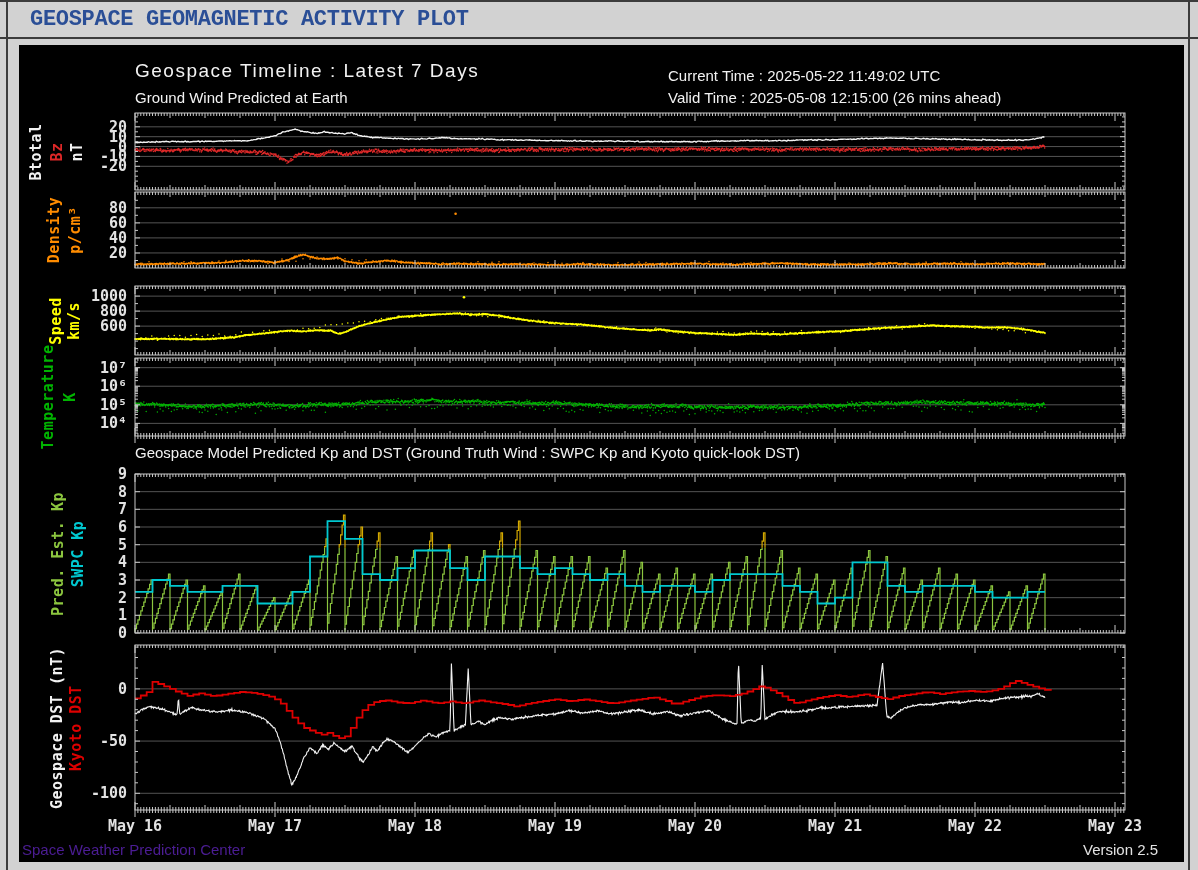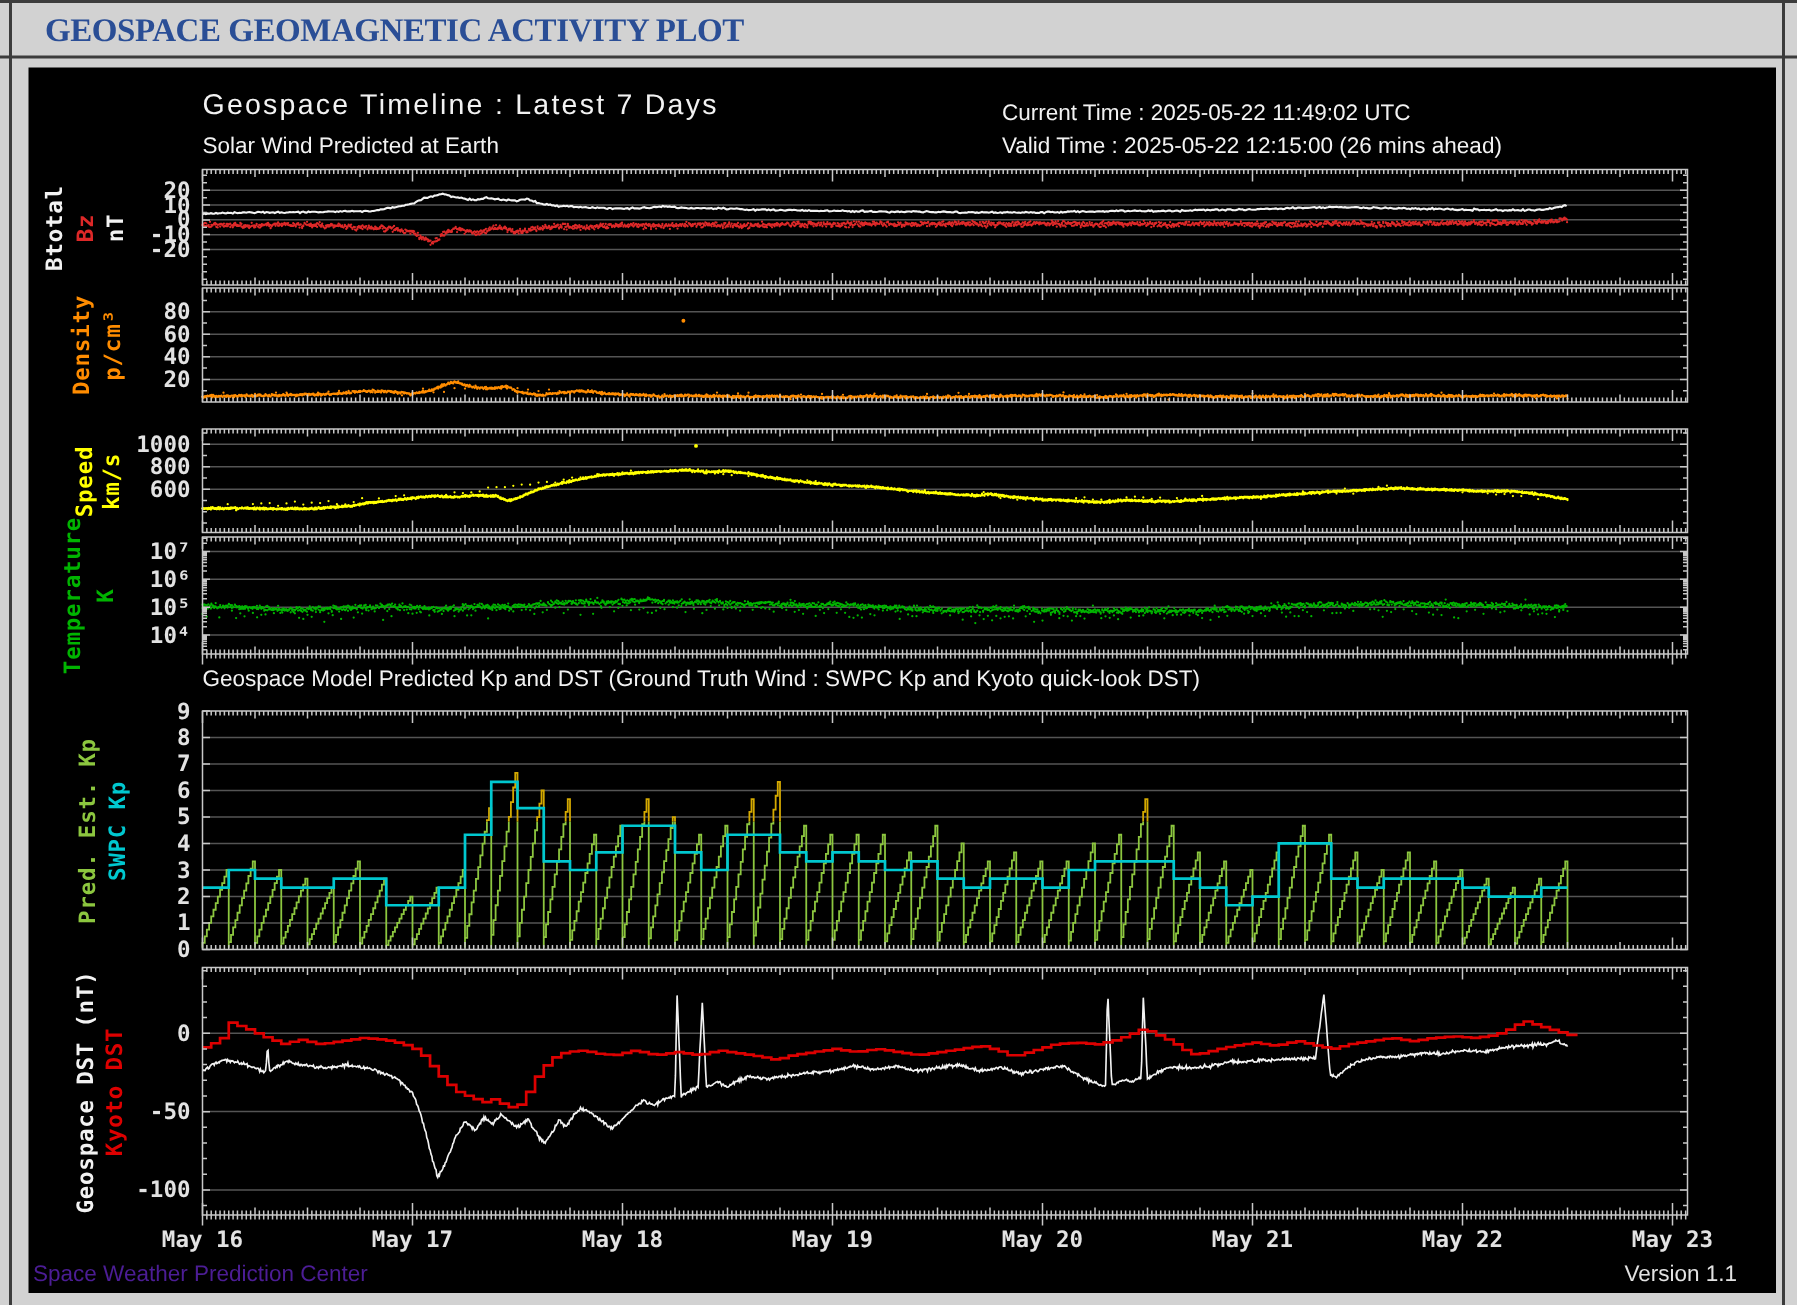--- a/index.html
+++ b/index.html
@@ -1,21 +1,21 @@
 <!DOCTYPE html>
 <html><head>
 <meta charset="utf-8">
 <style>
   html,body{margin:0;padding:0}
   body{width:1198px;height:870px;background:#d2d2d2;position:relative;overflow:hidden;
        font-family:"DejaVu Sans Mono",monospace}
   .frame-top{position:absolute;left:0;top:0;width:1198px;height:2px;background:#3c3c3c}
   .frame-left{position:absolute;left:6px;top:0;width:2px;height:870px;background:#3c3c3c}
   .frame-right{position:absolute;left:1188px;top:0;width:2px;height:870px;background:#3c3c3c}
-  .header{position:absolute;left:30px;top:7px;font-family:Liberation Serif, serif;
+  .header{position:absolute;left:30px;top:7px;font-family:Liberation Mono, monospace;
           font-weight:bold;font-size:22px;color:#2a4e96;letter-spacing:-0.3px}
   .header-rule{position:absolute;left:0;top:37px;width:1198px;height:2px;background:#3c3c3c}
   .plot-box{position:absolute;left:19px;top:45px;width:1165px;height:817px;background:#000}
   svg{position:absolute;left:0;top:0}
   .txt{position:absolute;color:#f2f2f2;white-space:pre;font-family:Liberation Sans, sans-serif}
   .title{left:135px;top:60px;font-size:19px;letter-spacing:1.5px}
   .cur{left:668px;top:67px;font-size:15px}
   .sub1{left:135px;top:89px;font-size:15px}
   .valid{left:668px;top:89px;font-size:15px}
   .sub2{left:135px;top:444px;font-size:15px}
@@ -136,25 +136,25 @@
       <text x="275" y="831" text-anchor="middle" fill="#e2e2e2" font-family="DejaVu Sans Mono, monospace" font-size="15" font-weight="bold">May 17</text>
       <text x="415" y="831" text-anchor="middle" fill="#e2e2e2" font-family="DejaVu Sans Mono, monospace" font-size="15" font-weight="bold">May 18</text>
       <text x="555" y="831" text-anchor="middle" fill="#e2e2e2" font-family="DejaVu Sans Mono, monospace" font-size="15" font-weight="bold">May 19</text>
       <text x="695" y="831" text-anchor="middle" fill="#e2e2e2" font-family="DejaVu Sans Mono, monospace" font-size="15" font-weight="bold">May 20</text>
       <text x="835" y="831" text-anchor="middle" fill="#e2e2e2" font-family="DejaVu Sans Mono, monospace" font-size="15" font-weight="bold">May 21</text>
       <text x="975" y="831" text-anchor="middle" fill="#e2e2e2" font-family="DejaVu Sans Mono, monospace" font-size="15" font-weight="bold">May 22</text>
       <text x="1115" y="831" text-anchor="middle" fill="#e2e2e2" font-family="DejaVu Sans Mono, monospace" font-size="15" font-weight="bold">May 23</text>
     </svg>
   <div class="txt title">Geospace Timeline : Latest 7 Days</div>
   <div class="txt cur">Current Time : 2025-05-22 11:49:02 UTC</div>
-  <div class="txt sub1">Solar Wind Predicted at Earth</div>
-  <div class="txt valid">Valid Time : 2025-05-22 12:15:00 (26 mins ahead)</div>
+  <div class="txt sub1">Ground Wind Predicted at Earth</div>
+  <div class="txt valid">Valid Time : 2025-05-08 12:15:00 (26 mins ahead)</div>
   <div class="txt sub2">Geospace Model Predicted Kp and DST (Ground Truth Wind : SWPC Kp and Kyoto quick-look DST)</div>
   <div class="txt foot-l">Space Weather Prediction Center</div>
-  <div class="txt foot-r">Version 1.1</div>
+  <div class="txt foot-r">Version 2.5</div>
   <div id="labels">
       <div class="ylab" style="left: 36px; top: 151.5px; color: rgb(242, 242, 242);">Btotal</div>
       <div class="ylab" style="left: 57px; top: 151.5px; color: rgb(221, 40, 40);">Bz</div>
       <div class="ylab" style="left: 77px; top: 151.5px; color: rgb(242, 242, 242);">nT</div>
       <div class="ylab" style="left: 54px; top: 230px; color: rgb(255, 140, 0);">Density</div>
       <div class="ylab" style="left: 75px; top: 230px; color: rgb(255, 140, 0);">p/cm³</div>
       <div class="ylab" style="left: 56px; top: 320.5px; color: rgb(255, 255, 0);">Speed</div>
       <div class="ylab" style="left: 74px; top: 320.5px; color: rgb(255, 255, 0);">km/s</div>
       <div class="ylab" style="left: 48px; top: 397px; color: rgb(0, 180, 0);">Temperature</div>
       <div class="ylab" style="left: 70px; top: 397px; color: rgb(0, 180, 0);">K</div>

